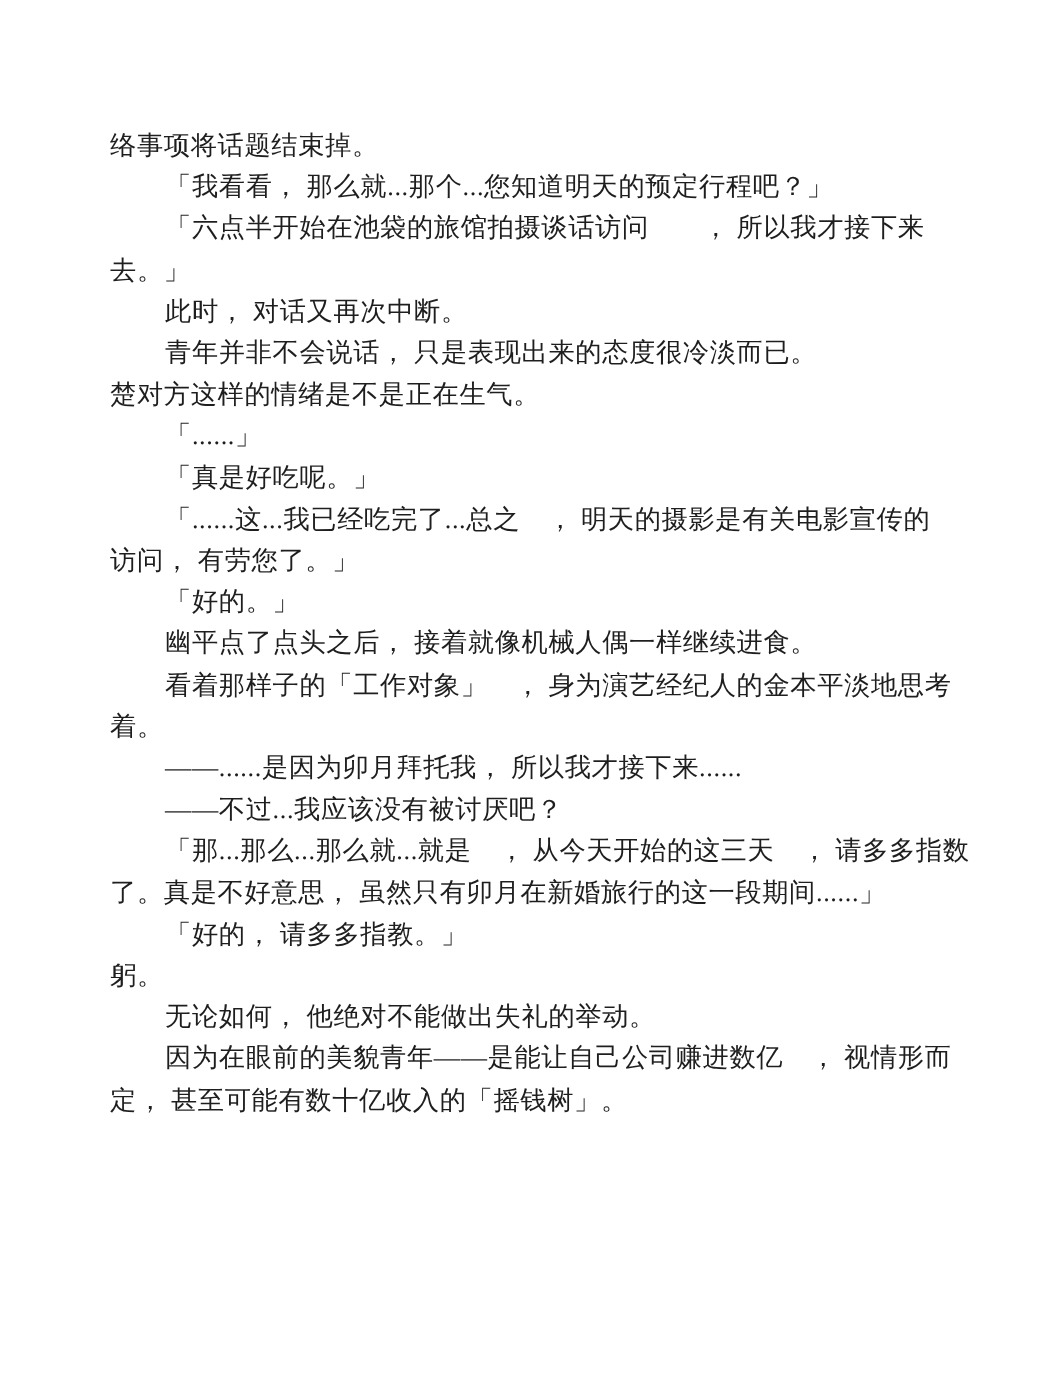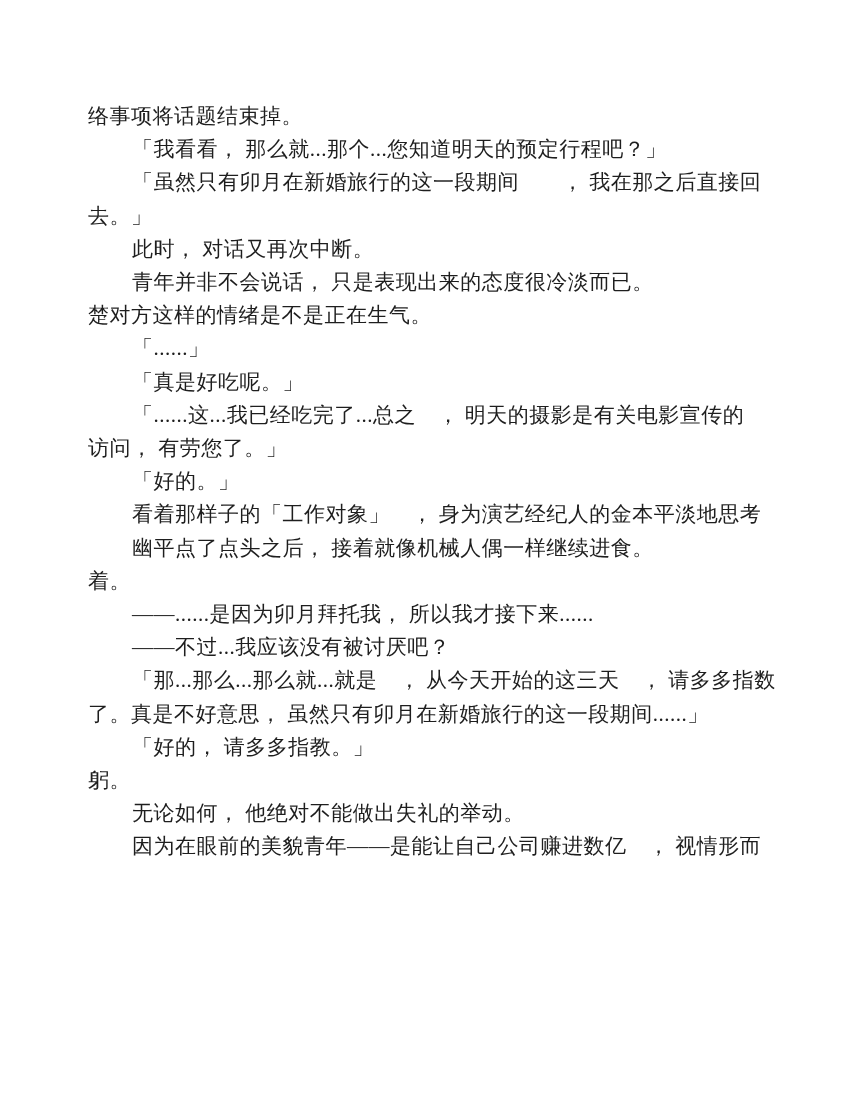--- a/index.html
+++ b/index.html
@@ -34,35 +34,36 @@
     text-indent: 44px;
   }
 </style>
 </head>
 <body>
 
 <div class="page">
   <div class="text-block" id="text-block" style="color: rgb(30, 30, 30);">
       <div class="line">络事项将话题结束掉。</div>
       <div class="line indent">「我看看， 那么就...那个...您知道明天的预定行程吧？」</div>
-      <div class="line indent">「虽然只有卯月在新婚旅行的这一段期间　　， 我在那之后直接回</div>
+      <div class="line indent">「六点半开始在池袋的旅馆拍摄谈话访问　　， 所以我才接下来</div>
       <div class="line">去。」</div>
       <div class="line indent">此时， 对话又再次中断。</div>
       <div class="line indent">青年并非不会说话， 只是表现出来的态度很冷淡而已。</div>
       <div class="line">楚对方这样的情绪是不是正在生气。</div>
       <div class="line indent">「......」</div>
       <div class="line indent">「真是好吃呢。」</div>
       <div class="line indent">「......这...我已经吃完了...总之　， 明天的摄影是有关电影宣传的</div>
       <div class="line">访问， 有劳您了。」</div>
       <div class="line indent">「好的。」</div>
+      <div class="line indent">幽平点了点头之后， 接着就像机械人偶一样继续进食。</div>
       <div class="line indent">看着那样子的「工作对象」　， 身为演艺经纪人的金本平淡地思考</div>
-      <div class="line indent">幽平点了点头之后， 接着就像机械人偶一样继续进食。</div>
       <div class="line">着。</div>
       <div class="line indent">——......是因为卯月拜托我， 所以我才接下来......</div>
       <div class="line indent">——不过...我应该没有被讨厌吧？</div>
       <div class="line indent">「那...那么...那么就...就是　， 从今天开始的这三天　， 请多多指数</div>
       <div class="line">了。真是不好意思， 虽然只有卯月在新婚旅行的这一段期间......」</div>
       <div class="line indent">「好的， 请多多指教。」</div>
       <div class="line">躬。</div>
       <div class="line indent">无论如何， 他绝对不能做出失礼的举动。</div>
       <div class="line indent">因为在眼前的美貌青年——是能让自己公司赚进数亿　， 视情形而</div>
+      <div class="line">定， 甚至可能有数十亿收入的「摇钱树」。</div>
     </div>
 </div>
 
 </body></html>

